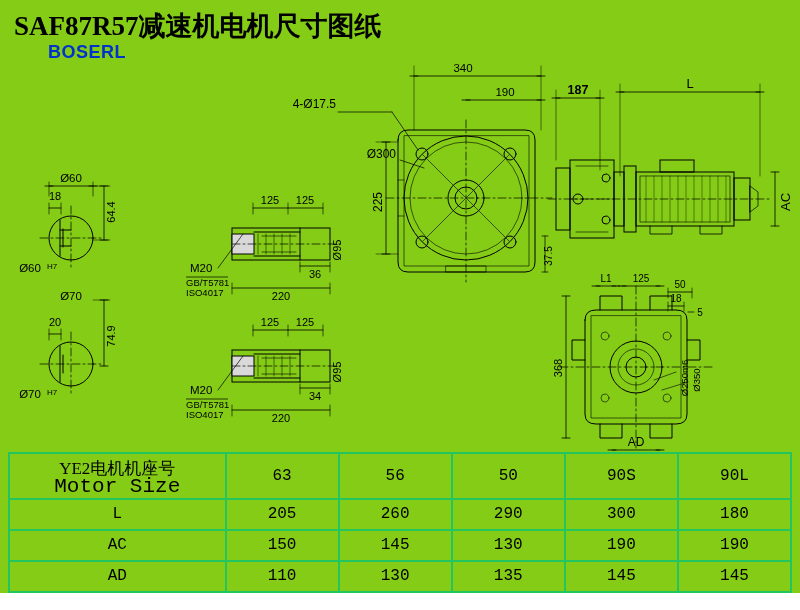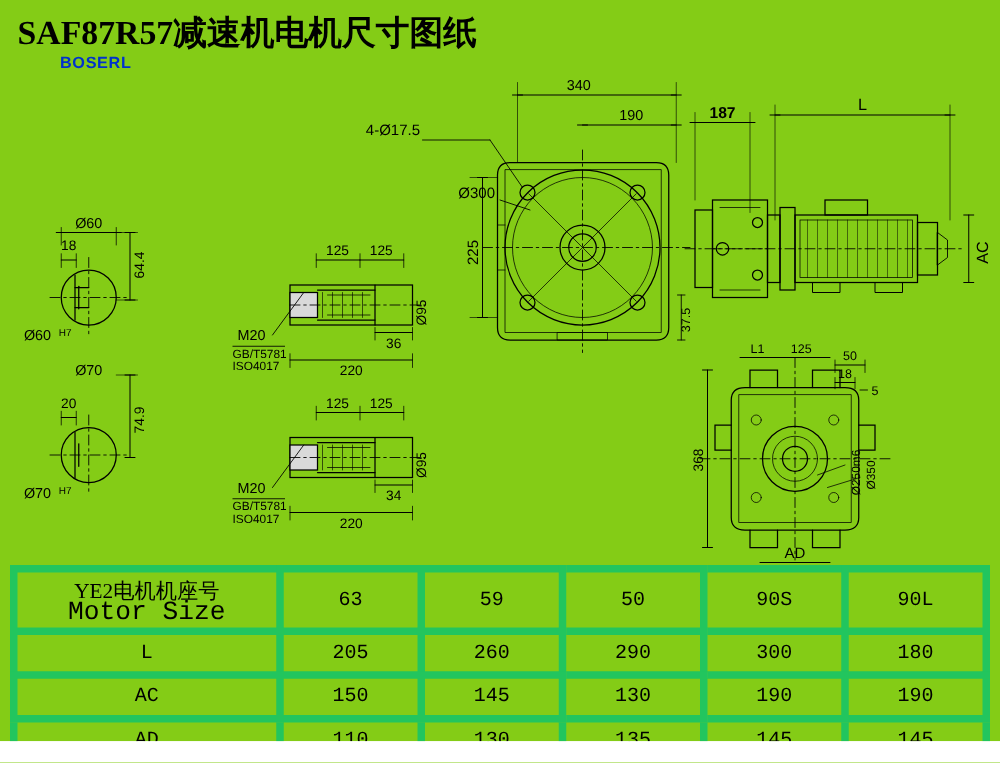--- a/index.html
+++ b/index.html
@@ -25,21 +25,21 @@
     letter-spacing: 0px;
     color: #000;
     white-space: nowrap;
   }
   .brand {
     position: absolute;
     left: 48px;
     top: 42px;
     font-family: "Liberation Sans", sans-serif;
     font-weight: bold;
-    font-size: 13px;
+    font-size: 18px;
     color: #0033cc;
     letter-spacing: 0.5px;
   }
   svg.draw {
     position: absolute;
     left: 0;
     top: 0;
     width: 800px;
     height: 610px;
   }
@@ -48,21 +48,21 @@
     position: absolute;
     left: 8px;
     top: 452px;
     width: 784px;
     border-collapse: collapse;
     font-family: "Liberation Serif", serif;
     font-size: 17px;
     color: #000;
   }
   .spec-table td {
-    border: 6px solid #22c55e;
+    border: 2px solid #22c55e;
     text-align: center;
     height: 29px;
     padding: 0;
     line-height: 29px;
   }
   .spec-table td.rowhead {
     width: 218px;
   }
   .spec-table td.datacell {
     width: 113px;
@@ -363,21 +363,21 @@
   </svg>
 
   <table class="spec-table">
     <tbody>
       <tr class="tall-head">
         <td class="rowhead">
           <span class="hdr-cn">YE2电机机座号</span>
           <span class="hdr-en">Motor Size</span>
         </td>
         <td class="datacell cell-mono">63</td>
-        <td class="datacell cell-mono">59</td>
+        <td class="datacell cell-mono">56</td>
         <td class="datacell cell-mono">50</td>
         <td class="datacell cell-mono">90S</td>
         <td class="datacell cell-mono">90L</td>
       </tr>
       <tr>
         <td class="rowhead cell-mono">L</td>
         <td class="datacell cell-mono">205</td>
         <td class="datacell cell-mono">260</td>
         <td class="datacell cell-mono">290</td>
         <td class="datacell cell-mono">300</td>

